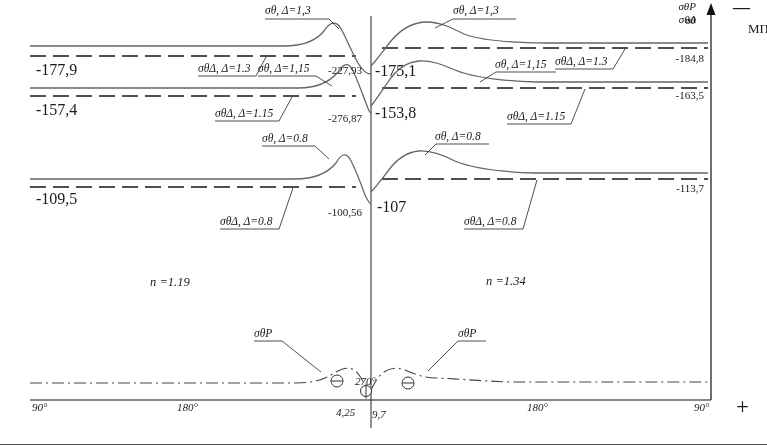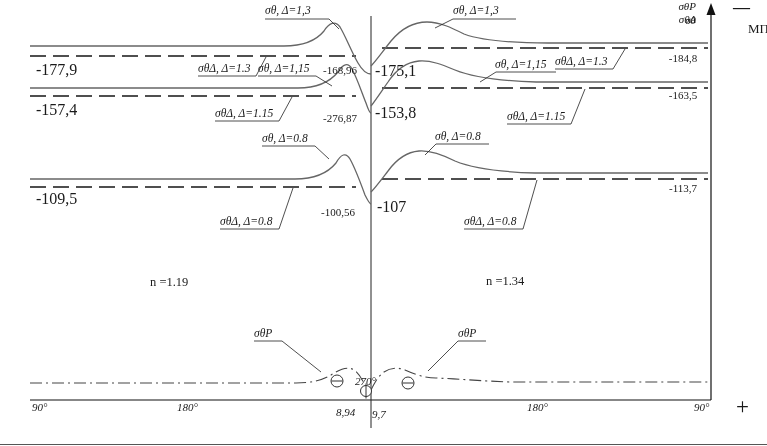--- a/index.html
+++ b/index.html
@@ -2,23 +2,23 @@
 <html><head>
 <meta charset="utf-8">
 <style>
   html,body{margin:0;padding:0;background:#ffffff;}
   #canvas{position:relative;width:767px;height:446px;background:#fff;overflow:hidden;
           font-family:"Liberation Serif",serif;color:#1a1a1a;}
   #plot-svg{position:absolute;left:0;top:0;}
   .txt{position:absolute;white-space:nowrap;line-height:1.1;}
   .lbl{font-style:italic;font-size:11.5px;font-family:Liberation Serif, serif;}
   .val{font-size:16px;}
-  .valr{font-size:11px;text-align:center;}
+  .valr{font-size:11px;text-align:right;}
   .tick{font-size:11px;font-style:italic;}
-  .nfac{font-size:12.5px;}
+  .nfac{font-size:12.5px;font-style:italic;}
   .legend{font-size:11px;font-style:italic;text-align:right;width:42px;}
   .sign-minus{font-size:17px;font-weight:bold;}
   .sign-plus{font-size:23px;}
   .unit{font-size:13px;margin-left:30px;}
 </style>
 </head>
 <body>
 
 <div id="canvas">
 
@@ -83,38 +83,38 @@
   <div class="txt lbl" style="left:464px;top:215px">σθΔ, Δ=0.8</div>
   <div class="txt lbl" style="left:254px;top:327px">σθP</div>
   <div class="txt lbl" style="left:458px;top:327px">σθP</div>
 
   <div class="txt nfac" style="left:150px;top:276px">n =1.19</div>
   <div class="txt nfac" style="left:486px;top:275px">n =1.34</div>
 
   <div class="txt val" style="left:36px;top:61px">-177,9</div>
   <div class="txt val" style="left:36px;top:101px">-157,4</div>
   <div class="txt val" style="left:36px;top:190px">-109,5</div>
-  <div class="txt valr" style="left:318px;top:64px;width:44px">-168,96</div>
+  <div class="txt valr" style="left:318px;top:64px;width:44px">-227,93</div>
   <div class="txt valr" style="left:318px;top:112px;width:44px">-276,87</div>
   <div class="txt valr" style="left:314px;top:206px;width:48px">-100,56</div>
   <div class="txt val" style="left:375px;top:62px">-175,1</div>
   <div class="txt val" style="left:375px;top:104px">-153,8</div>
   <div class="txt val" style="left:377px;top:198px">-107</div>
   <div class="txt valr" style="left:662px;top:52px;width:42px">-184,8</div>
   <div class="txt valr" style="left:662px;top:89px;width:42px">-163,5</div>
   <div class="txt valr" style="left:662px;top:182px;width:42px">-113,7</div>
 
   <div class="txt legend" style="left:654px;top:0px">σθP</div>
   <div class="txt legend" style="left:654px;top:13px">σθΔ</div>
   <div class="txt legend" style="left:654px;top:14px">σθ</div>
   <div class="txt sign-minus" style="left:733px;top:-1px">—</div>
   <div class="txt unit" style="left:718px;top:22px">МПа</div>
   <div class="txt sign-plus" style="left:736px;top:394px">+</div>
 
   <div class="txt tick" style="left:32px;top:401px">90°</div>
   <div class="txt tick" style="left:177px;top:401px">180°</div>
   <div class="txt tick" style="left:355px;top:375px">270°</div>
-  <div class="txt tick" style="left:336px;top:406px">8,94</div>
+  <div class="txt tick" style="left:336px;top:406px">4,25</div>
   <div class="txt tick" style="left:372px;top:408px">9,7</div>
   <div class="txt tick" style="left:527px;top:401px">180°</div>
   <div class="txt tick" style="left:694px;top:401px">90°</div>
 
 </div>
 
 </body></html>

